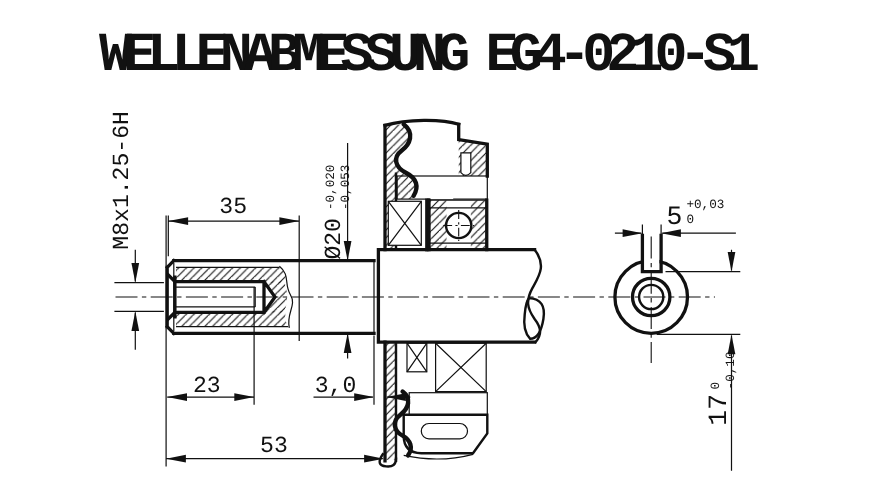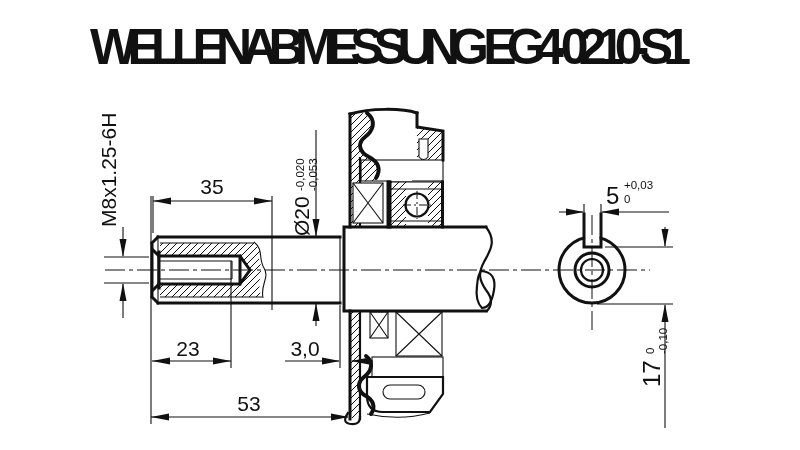--- a/index.html
+++ b/index.html
@@ -1,17 +1,17 @@
 <!DOCTYPE html>
 <html><head>
 <meta charset="utf-8">
 <style>
   html,body{margin:0;padding:0;background:#fff;}
   .stage{position:relative;width:800px;height:450px;background:#fff;overflow:hidden;
-         font-family:Liberation Sans, sans-serif;}
+         font-family:Liberation Mono, monospace;}
   svg{display:block;}
   text{fill:#111;}
   .title-text{font-weight:bold;font-size:50px;letter-spacing:-1px;}
   .dimtext{font-size:21px;}
   .dimbig{font-size:24px;}
   .tol{font-size:11.5px;}
   .thick{stroke:#111;stroke-width:3;fill:none;stroke-linecap:square;}
   .thick2{stroke:#111;stroke-width:2.2;fill:none;stroke-linecap:square;}
   .heavy{stroke:#111;stroke-width:4;fill:none;stroke-linecap:round;}
   .thin{stroke:#111;stroke-width:1.1;fill:none;}

